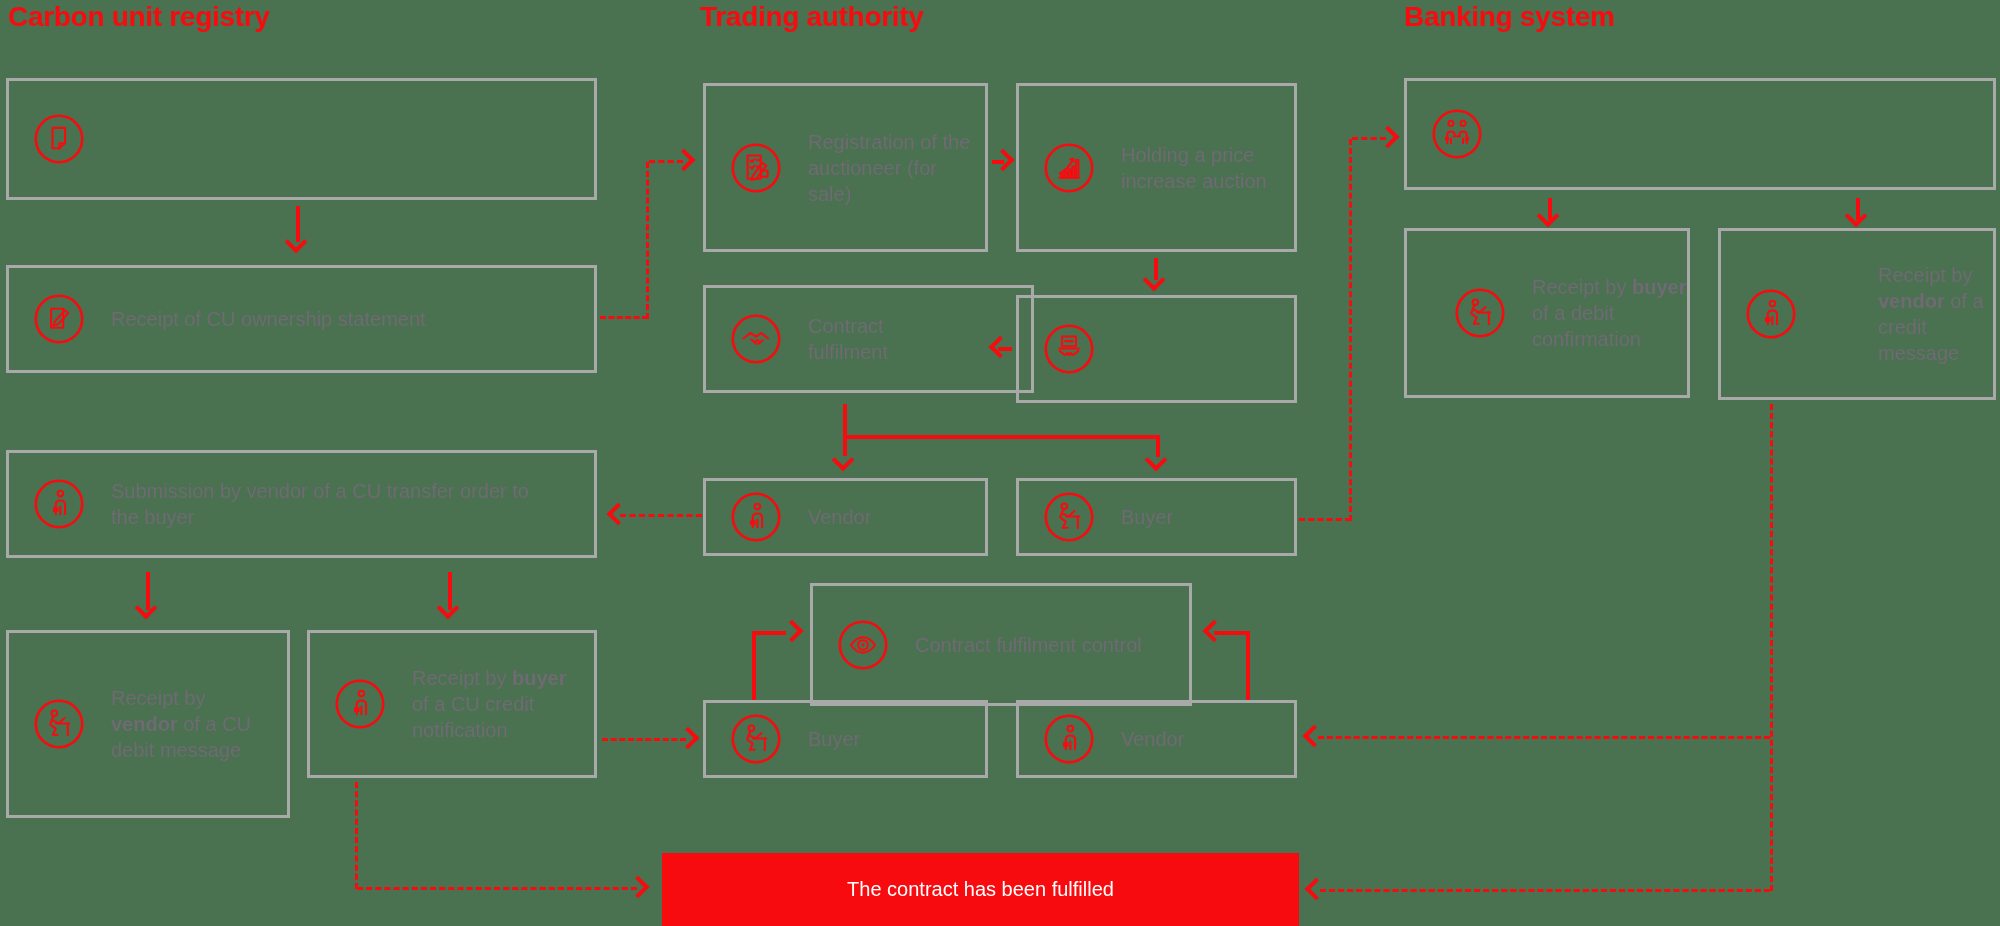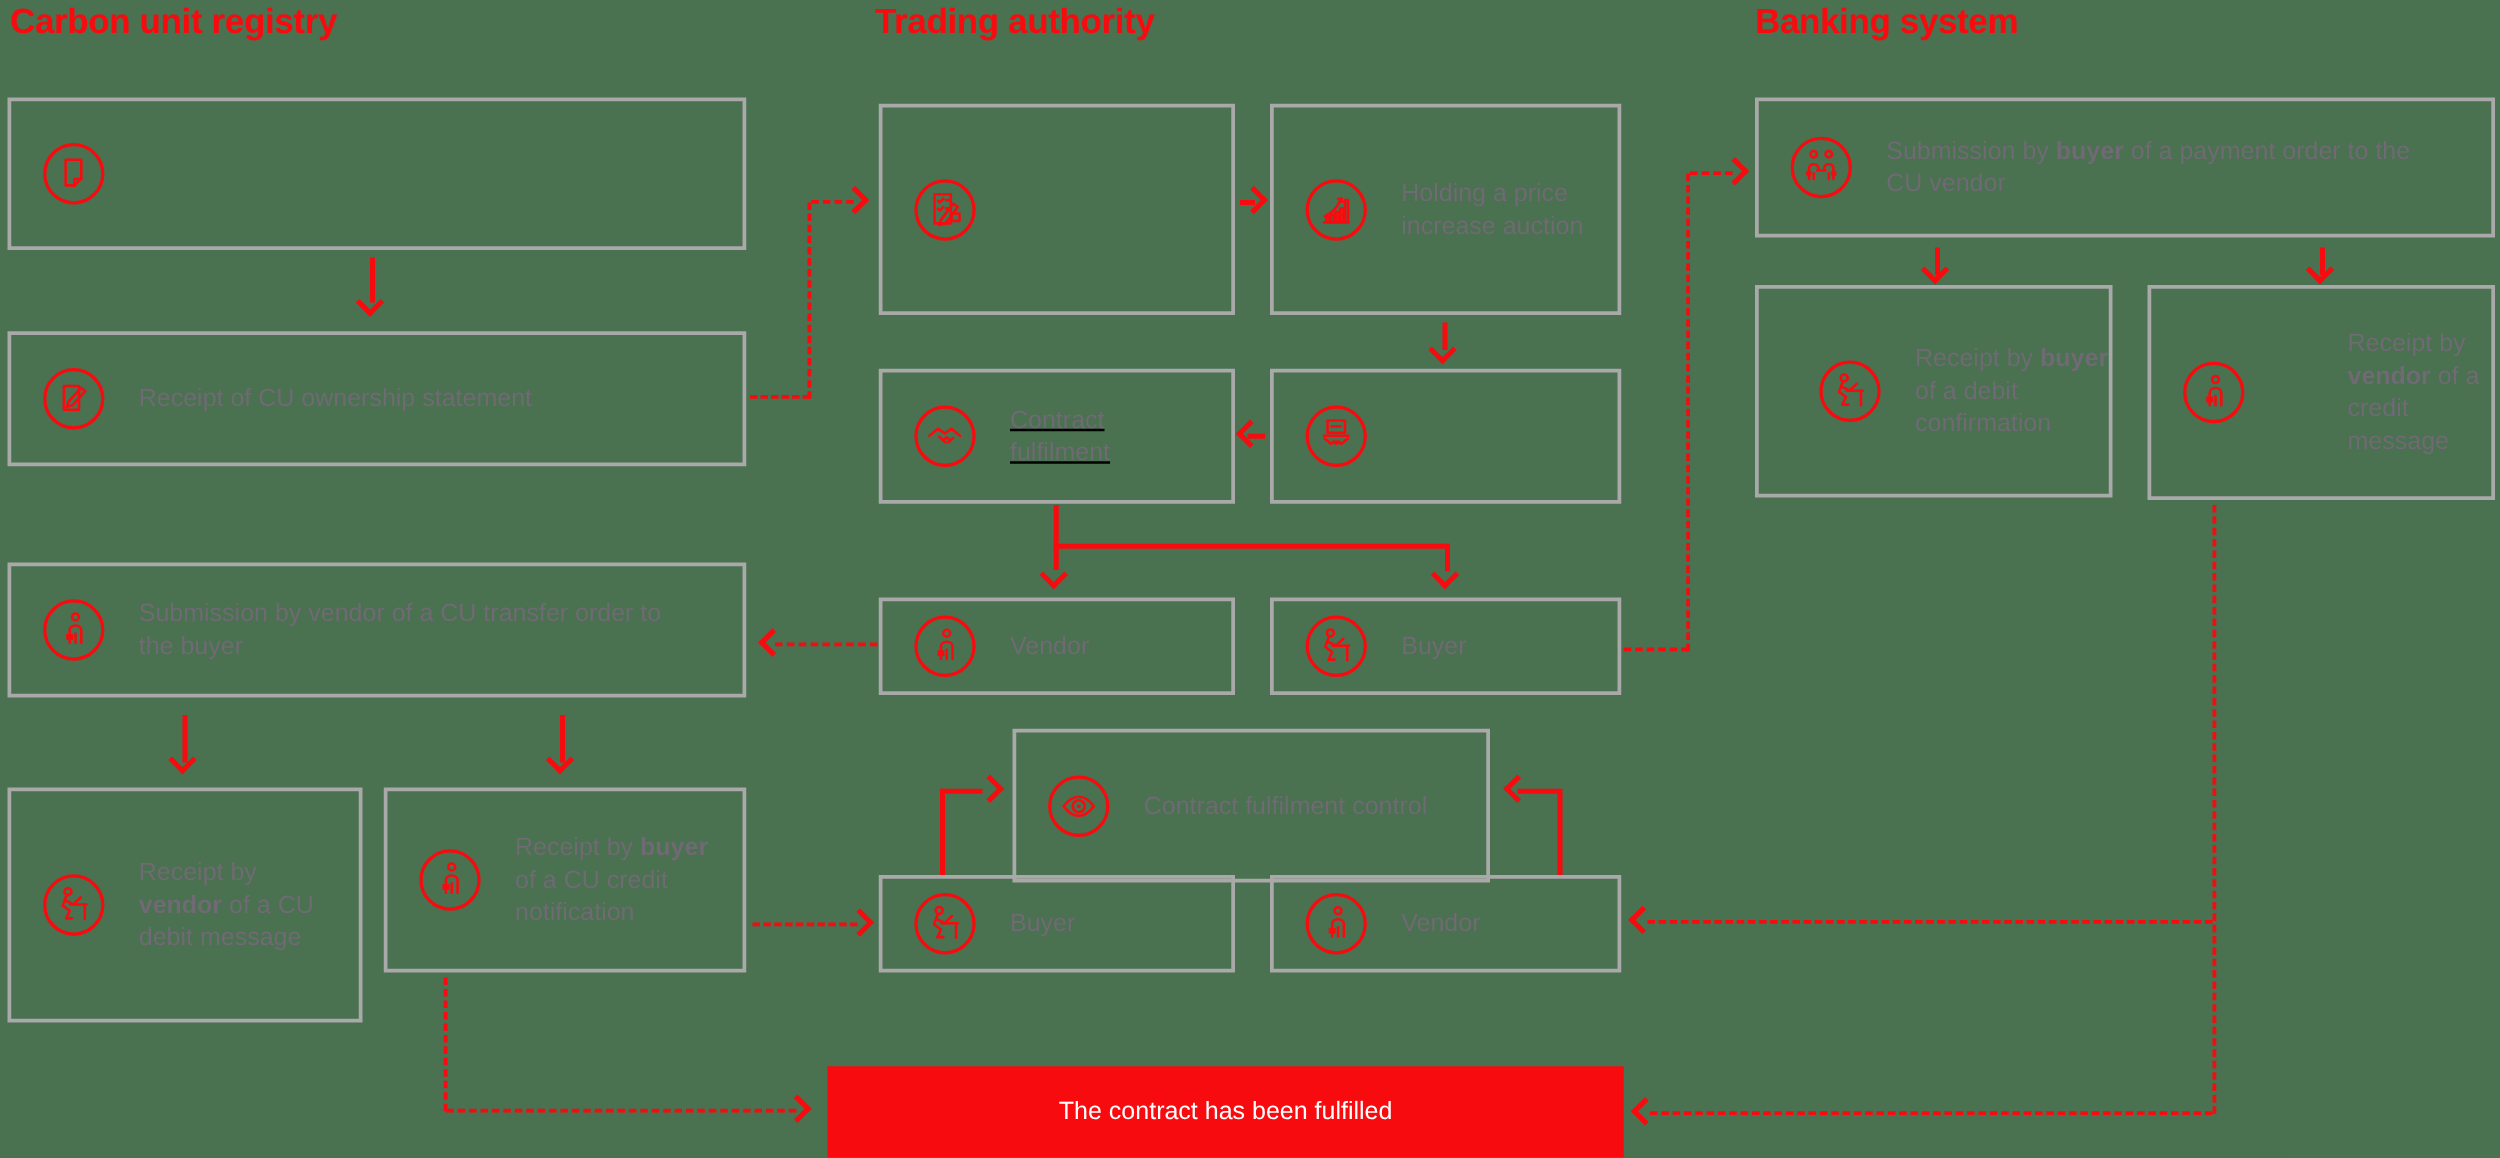--- a/index.html
+++ b/index.html
@@ -147,35 +147,36 @@
         <use href="#g-person"></use>
       </svg>
     <span class="lbl" style="width:165px;">Receipt by <b>buyer</b> of a CU credit notification</span>
   </div>
 
   <div class="box" style="left:703px;top:83px;width:285px;height:169px;">
     <svg class="ic" viewBox="0 0 56 56">
         <circle class="ring" cx="28" cy="28" r="25"></circle>
         <use href="#g-reg"></use>
       </svg>
+    <span class="lbl" style="width:170px;">Registration of the auctioneer (for sale)</span>
   </div>
   <div class="box" style="left:1016px;top:83px;width:281px;height:169px;">
     <svg class="ic" viewBox="0 0 56 56">
         <circle class="ring" cx="28" cy="28" r="25"></circle>
         <use href="#g-chart"></use>
       </svg>
     <span class="lbl" style="width:165px;">Holding a price increase auction</span>
   </div>
   <div class="box" style="left:1016px;top:295px;width:281px;height:108px;">
     <svg class="ic" viewBox="0 0 56 56">
         <circle class="ring" cx="28" cy="28" r="25"></circle>
         <use href="#g-contract"></use>
       </svg>
   </div>
-  <div class="box" style="left:703px;top:295px;width:285px;height:108px;text-decoration:underline;">
+  <div class="box" style="left:703px;top:285px;width:331px;height:108px;">
     <svg class="ic" viewBox="0 0 56 56">
         <circle class="ring" cx="28" cy="28" r="25"></circle>
         <use href="#g-shake"></use>
       </svg>
     <span class="lbl" style="width:110px;">Contract fulfilment</span>
   </div>
   <div class="box" style="left:703px;top:478px;width:285px;height:78px;">
     <svg class="ic" viewBox="0 0 56 56">
         <circle class="ring" cx="28" cy="28" r="25"></circle>
         <use href="#g-person"></use>
@@ -209,21 +210,20 @@
         <use href="#g-person"></use>
       </svg>
     <span class="lbl">Vendor</span>
   </div>
 
   <div class="box" style="left:1404px;top:78px;width:592px;height:112px;">
     <svg class="ic" viewBox="0 0 56 56">
         <circle class="ring" cx="28" cy="28" r="25"></circle>
         <use href="#g-people"></use>
       </svg>
-    <span class="lbl" style="width:450px;">Submission by <b>buyer</b> of a payment order to the CU vendor</span>
   </div>
   <div class="box" style="left:1404px;top:228px;width:286px;height:170px;padding-left:47px;">
     <svg class="ic" viewBox="0 0 56 56">
         <circle class="ring" cx="28" cy="28" r="25"></circle>
         <use href="#g-desk"></use>
       </svg>
     <span class="lbl" style="width:160px;">Receipt by <b>buyer</b> of a debit confirmation</span>
   </div>
   <div class="box" style="left:1718px;top:228px;width:278px;height:172px;justify-content:space-between;">
     <svg class="ic" viewBox="0 0 56 56">

